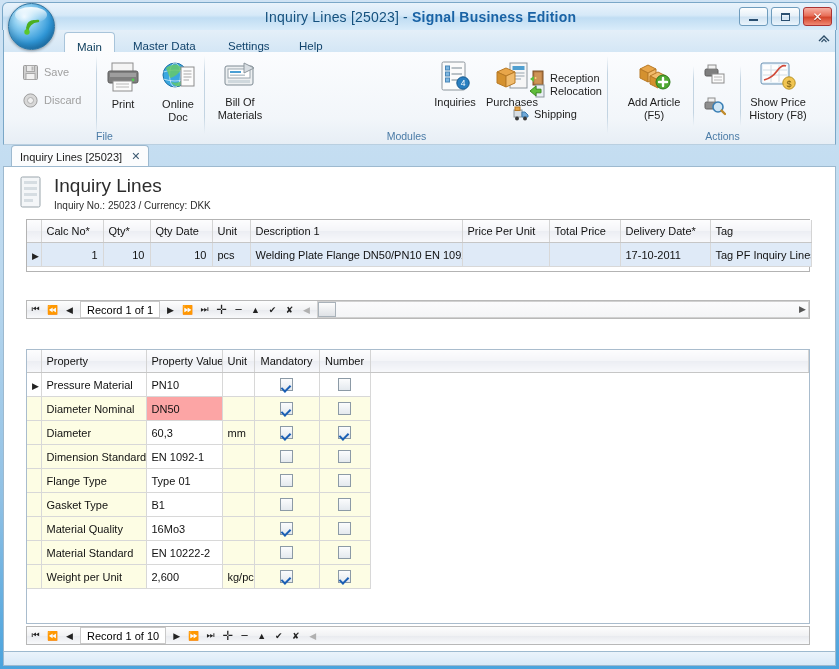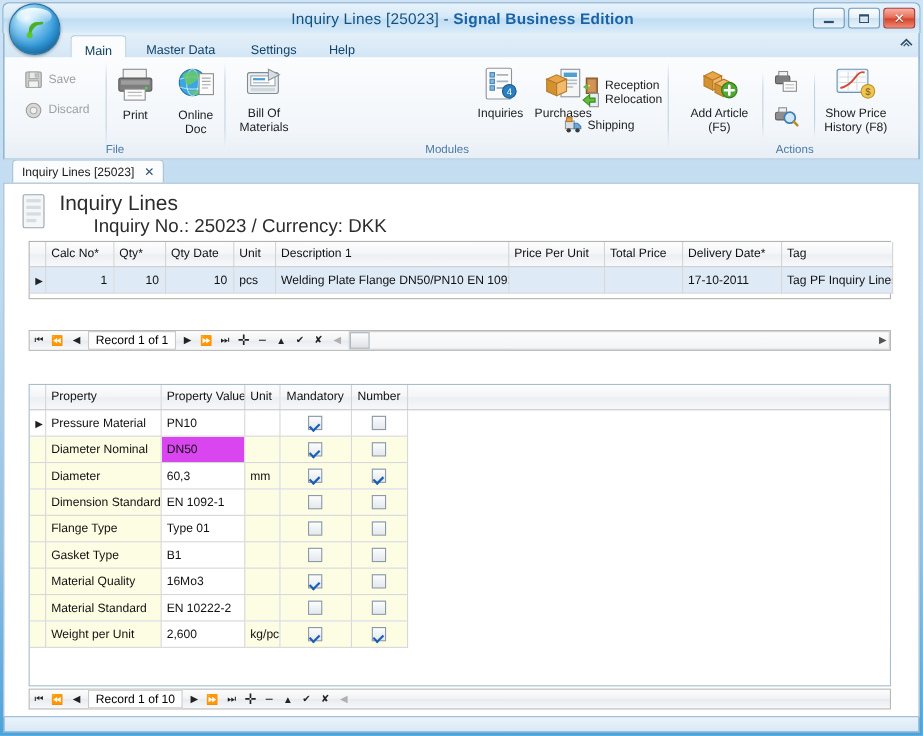--- a/index.html
+++ b/index.html
@@ -117,21 +117,21 @@
   
   .client{
     position:absolute;left:3px;top:166px;width:833px;height:486px;
     background:#ffffff;
     border:1px solid #9db9cf;
     box-sizing:border-box;
   }
 
   .pagehead{position:absolute;left:14px;top:8px;display:flex;gap:10px;align-items:flex-start;}
   .pagehead .ptitle{font-size:19px;color:#2c2c2c;line-height:22px;}
-  .pagehead .psub{font-size:17px;color:#2c2c2c;line-height:15px;margin-top:1px;margin-left:31px;}
+  .pagehead .psub{font-size:10px;color:#2c2c2c;line-height:15px;margin-top:1px;}
 
   
   .grid-wrap{position:absolute;border:1px solid #b3b3b3;box-sizing:border-box;background:#fff;}
   table.grid{border-collapse:collapse;table-layout:fixed;font-size:11px;}
   table.grid th{
     background:linear-gradient(to bottom,#fdfdfe 0%,#f4f5f8 48%,#eceef3 52%,#f7f8fb 100%);
     border-right:1px solid #d4d4d4;border-bottom:1px solid #c6c6c6;
     font-weight:normal;text-align:left;padding:2px 5px;height:18px;
     color:#111;white-space:nowrap;overflow:hidden;
   }
@@ -545,21 +545,21 @@
               <td>Pressure Material</td>
               <td>PN10</td>
               <td></td>
               <td style="text-align: center;"><span class="chk on"></span></td>
               <td style="text-align: center;"><span class="chk"></span></td>
               <td style="background: rgb(255, 255, 255); border-right: none; border-bottom: none;"></td>
             </tr>
             <tr class="yellow">
               <td class="sel-col"></td>
               <td style="background:#fdfde4;">Diameter Nominal</td>
-              <td style="background:#d946ef;">DN50</td>
+              <td style="background:#fca5a5;">DN50</td>
               <td style="background:#fdfde4;"></td>
               <td style="text-align: center; background: rgb(253, 253, 228);"><span class="chk on"></span></td>
               <td style="text-align: center; background: rgb(253, 253, 228);"><span class="chk"></span></td>
               <td style="background: rgb(255, 255, 255); border-right: none; border-bottom: none;"></td>
             </tr>
             <tr class="yellow">
               <td class="sel-col"></td>
               <td style="background:#fdfde4;">Diameter</td>
               <td style="background:#ffffff;">60,3</td>
               <td style="background:#fdfde4;">mm</td>

